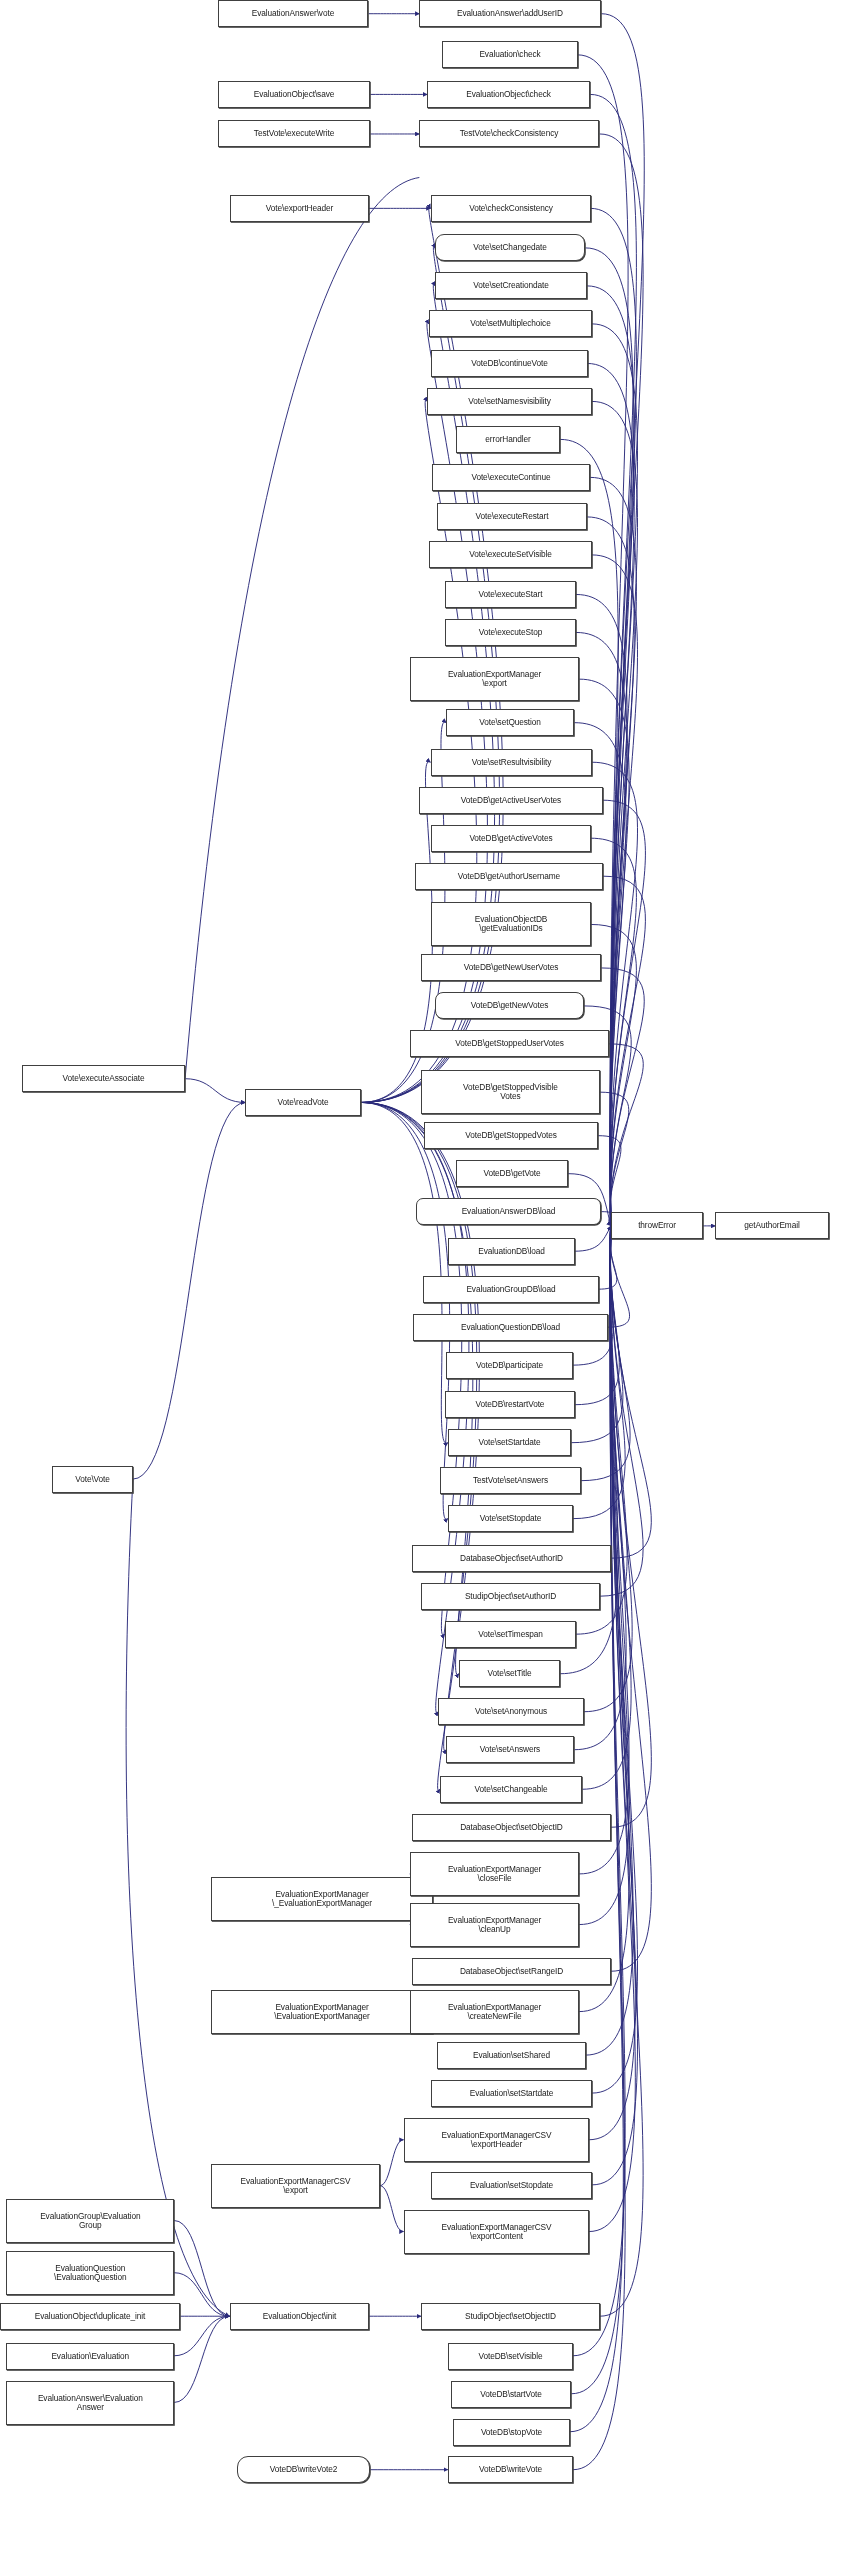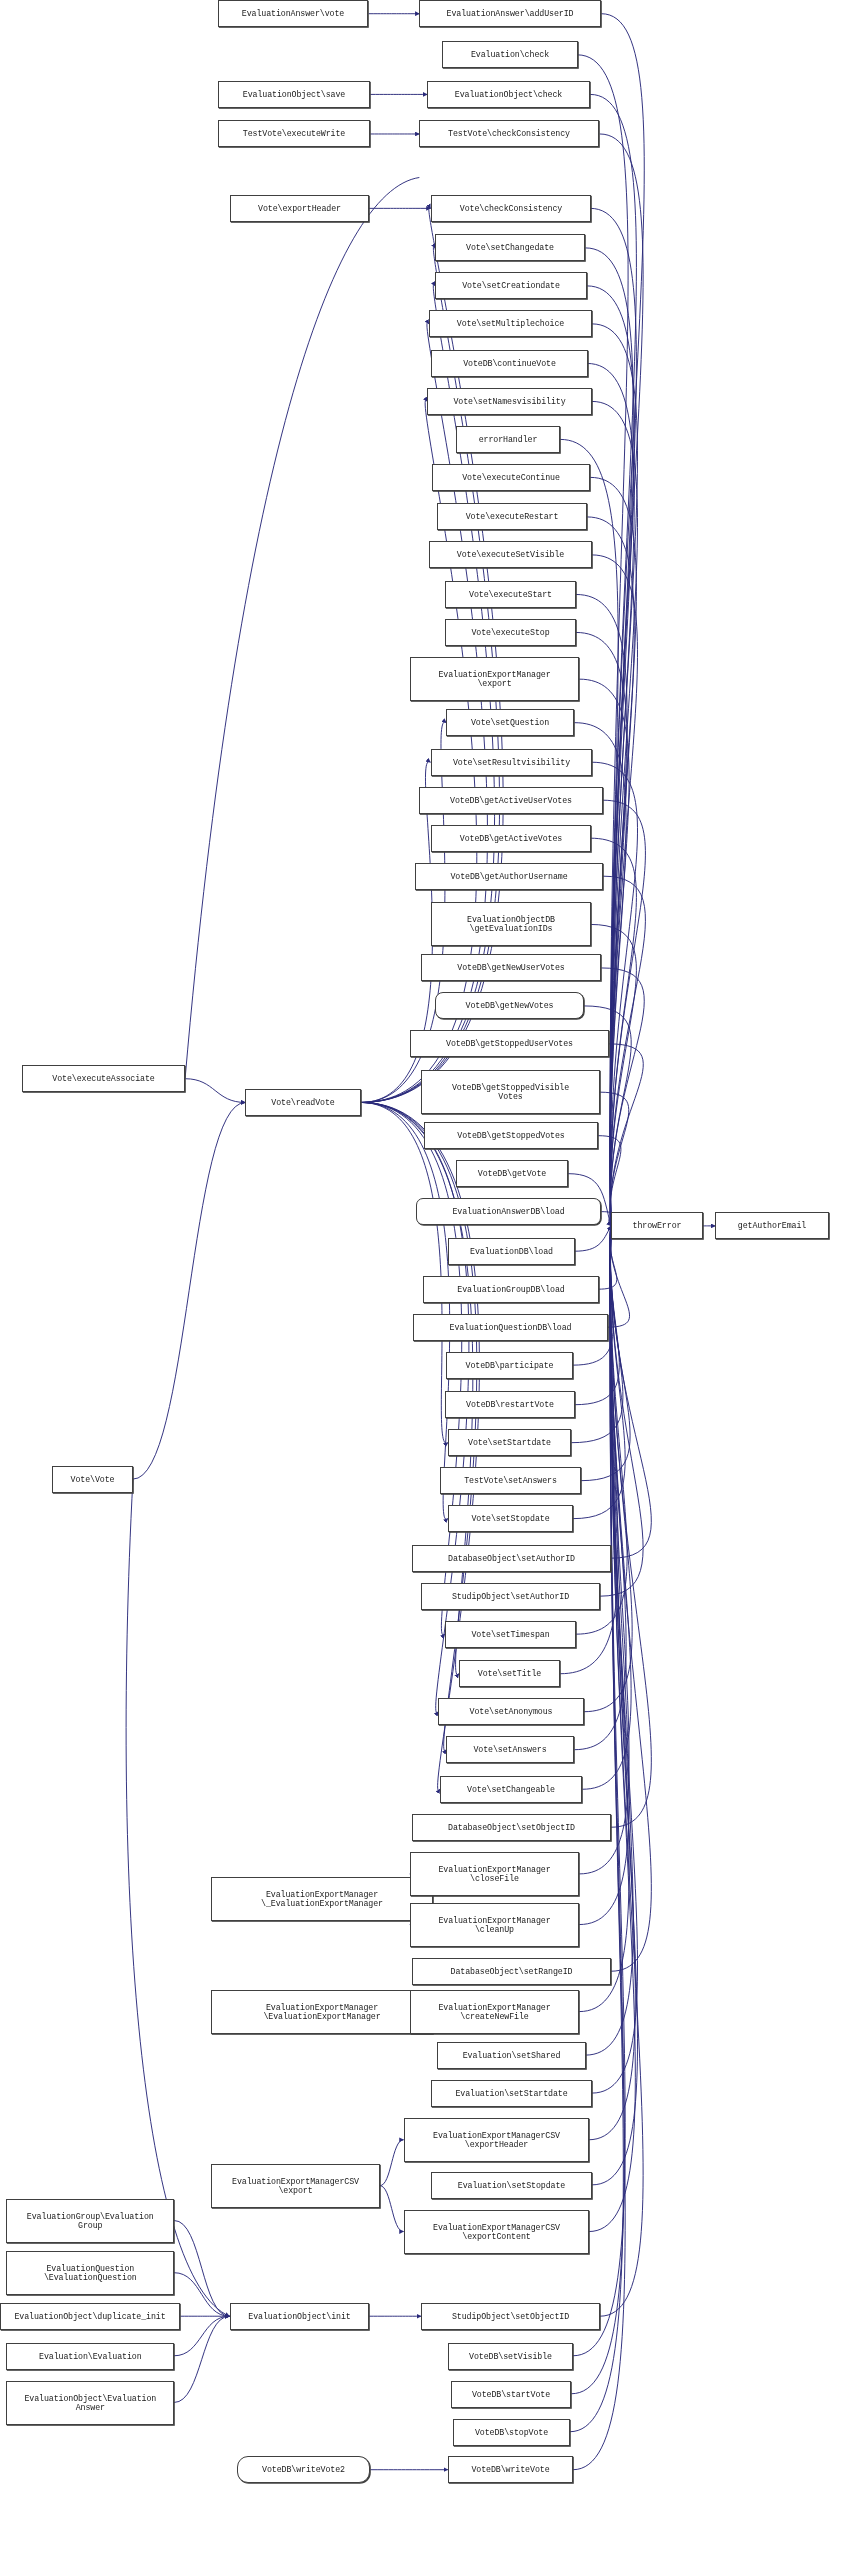--- a/index.html
+++ b/index.html
@@ -1,17 +1,17 @@
 <!DOCTYPE html>
 <html style="font-size:12.7px"><head>
 <meta charset="utf-8">
 <style>
   html,body{margin:0;padding:0;background:#ffffff;}
   #canvas{position:relative;width:849px;height:2576px;background:#ffffff;
-          font-family:Liberation Mono, monospace;}
+          font-family:Liberation Sans, sans-serif;}
   svg.edges{position:absolute;left:0;top:0;width:849px;height:2576px;pointer-events:none;}
   .node{position:absolute;box-sizing:border-box;border:0.8px solid #404040;
         background:#ffffff;color:#1a1a1a;display:flex;align-items:center;
         justify-content:center;text-align:center;line-height:1.12;
         font-size:8.3px;letter-spacing:-0.1px;overflow:hidden;
         box-shadow:0.8px 0.8px 0 0 #404040;padding:0 2.4px;}
   .node span{display:block;white-space:pre-line;}
 </style>
 </head>
 <body>
@@ -142,21 +142,21 @@
       </div>
       <div class="node" style="left: 419px; top: 120px; width: 180px; height: 27px;">
         <span>TestVote\checkConsistency</span>
       </div>
       <div class="node" style="left: 230px; top: 195px; width: 139px; height: 27px;">
         <span>Vote\exportHeader</span>
       </div>
       <div class="node" style="left: 431px; top: 195px; width: 160px; height: 27px;">
         <span>Vote\checkConsistency</span>
       </div>
-      <div class="node" style="left: 435px; top: 234px; width: 150px; height: 27px;">
+      <div class="node" style="left: 435px; top: 234px; width: 150px; height: 27px; border-radius: 9px;">
         <span>Vote\setChangedate</span>
       </div>
       <div class="node" style="left: 435px; top: 272px; width: 152px; height: 27px;">
         <span>Vote\setCreationdate</span>
       </div>
       <div class="node" style="left: 429px; top: 310px; width: 163px; height: 27px;">
         <span>Vote\setMultiplechoice</span>
       </div>
       <div class="node" style="left: 431px; top: 350px; width: 157px; height: 27px;">
         <span>VoteDB\continueVote</span>
@@ -336,21 +336,21 @@
       <div class="node" style="left: 421px; top: 2303px; width: 179px; height: 27px;">
         <span>StudipObject\setObjectID</span>
       </div>
       <div class="node" style="left: 6.3px; top: 2343px; width: 168px; height: 27px;">
         <span>Evaluation\Evaluation</span>
       </div>
       <div class="node" style="left: 448px; top: 2343px; width: 125px; height: 27px;">
         <span>VoteDB\setVisible</span>
       </div>
       <div class="node" style="left: 6.3px; top: 2381px; width: 168px; height: 44px;">
-        <span>EvaluationObject\Evaluation
+        <span>EvaluationAnswer\Evaluation
 Answer</span>
       </div>
       <div class="node" style="left: 451px; top: 2381px; width: 120px; height: 27px;">
         <span>VoteDB\startVote</span>
       </div>
       <div class="node" style="left: 453px; top: 2419px; width: 117px; height: 27px;">
         <span>VoteDB\stopVote</span>
       </div>
       <div class="node" style="left: 237px; top: 2456px; width: 133px; height: 27px; border-radius: 11px;">
         <span>VoteDB\writeVote2</span>

